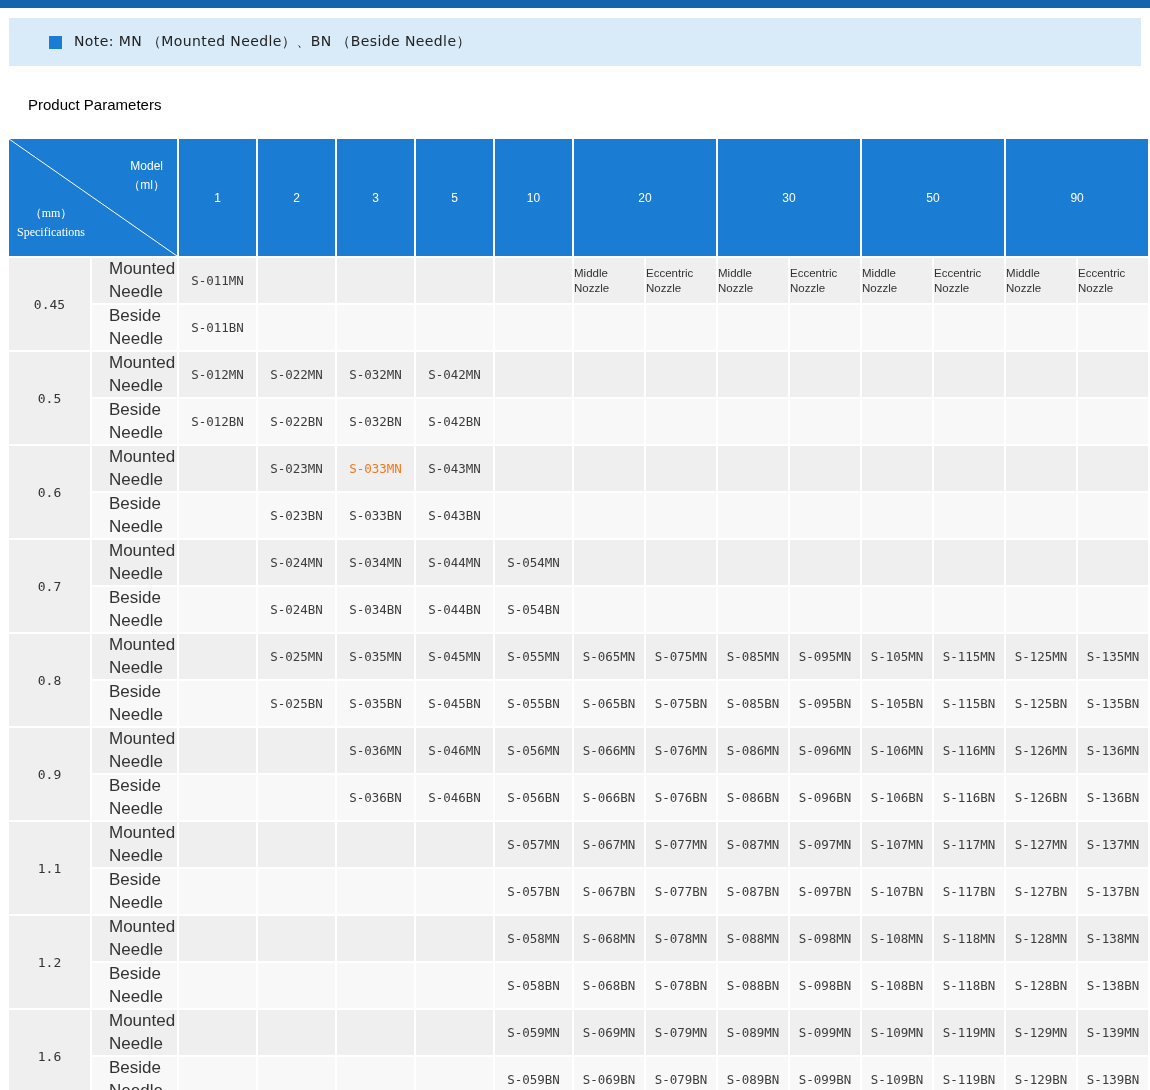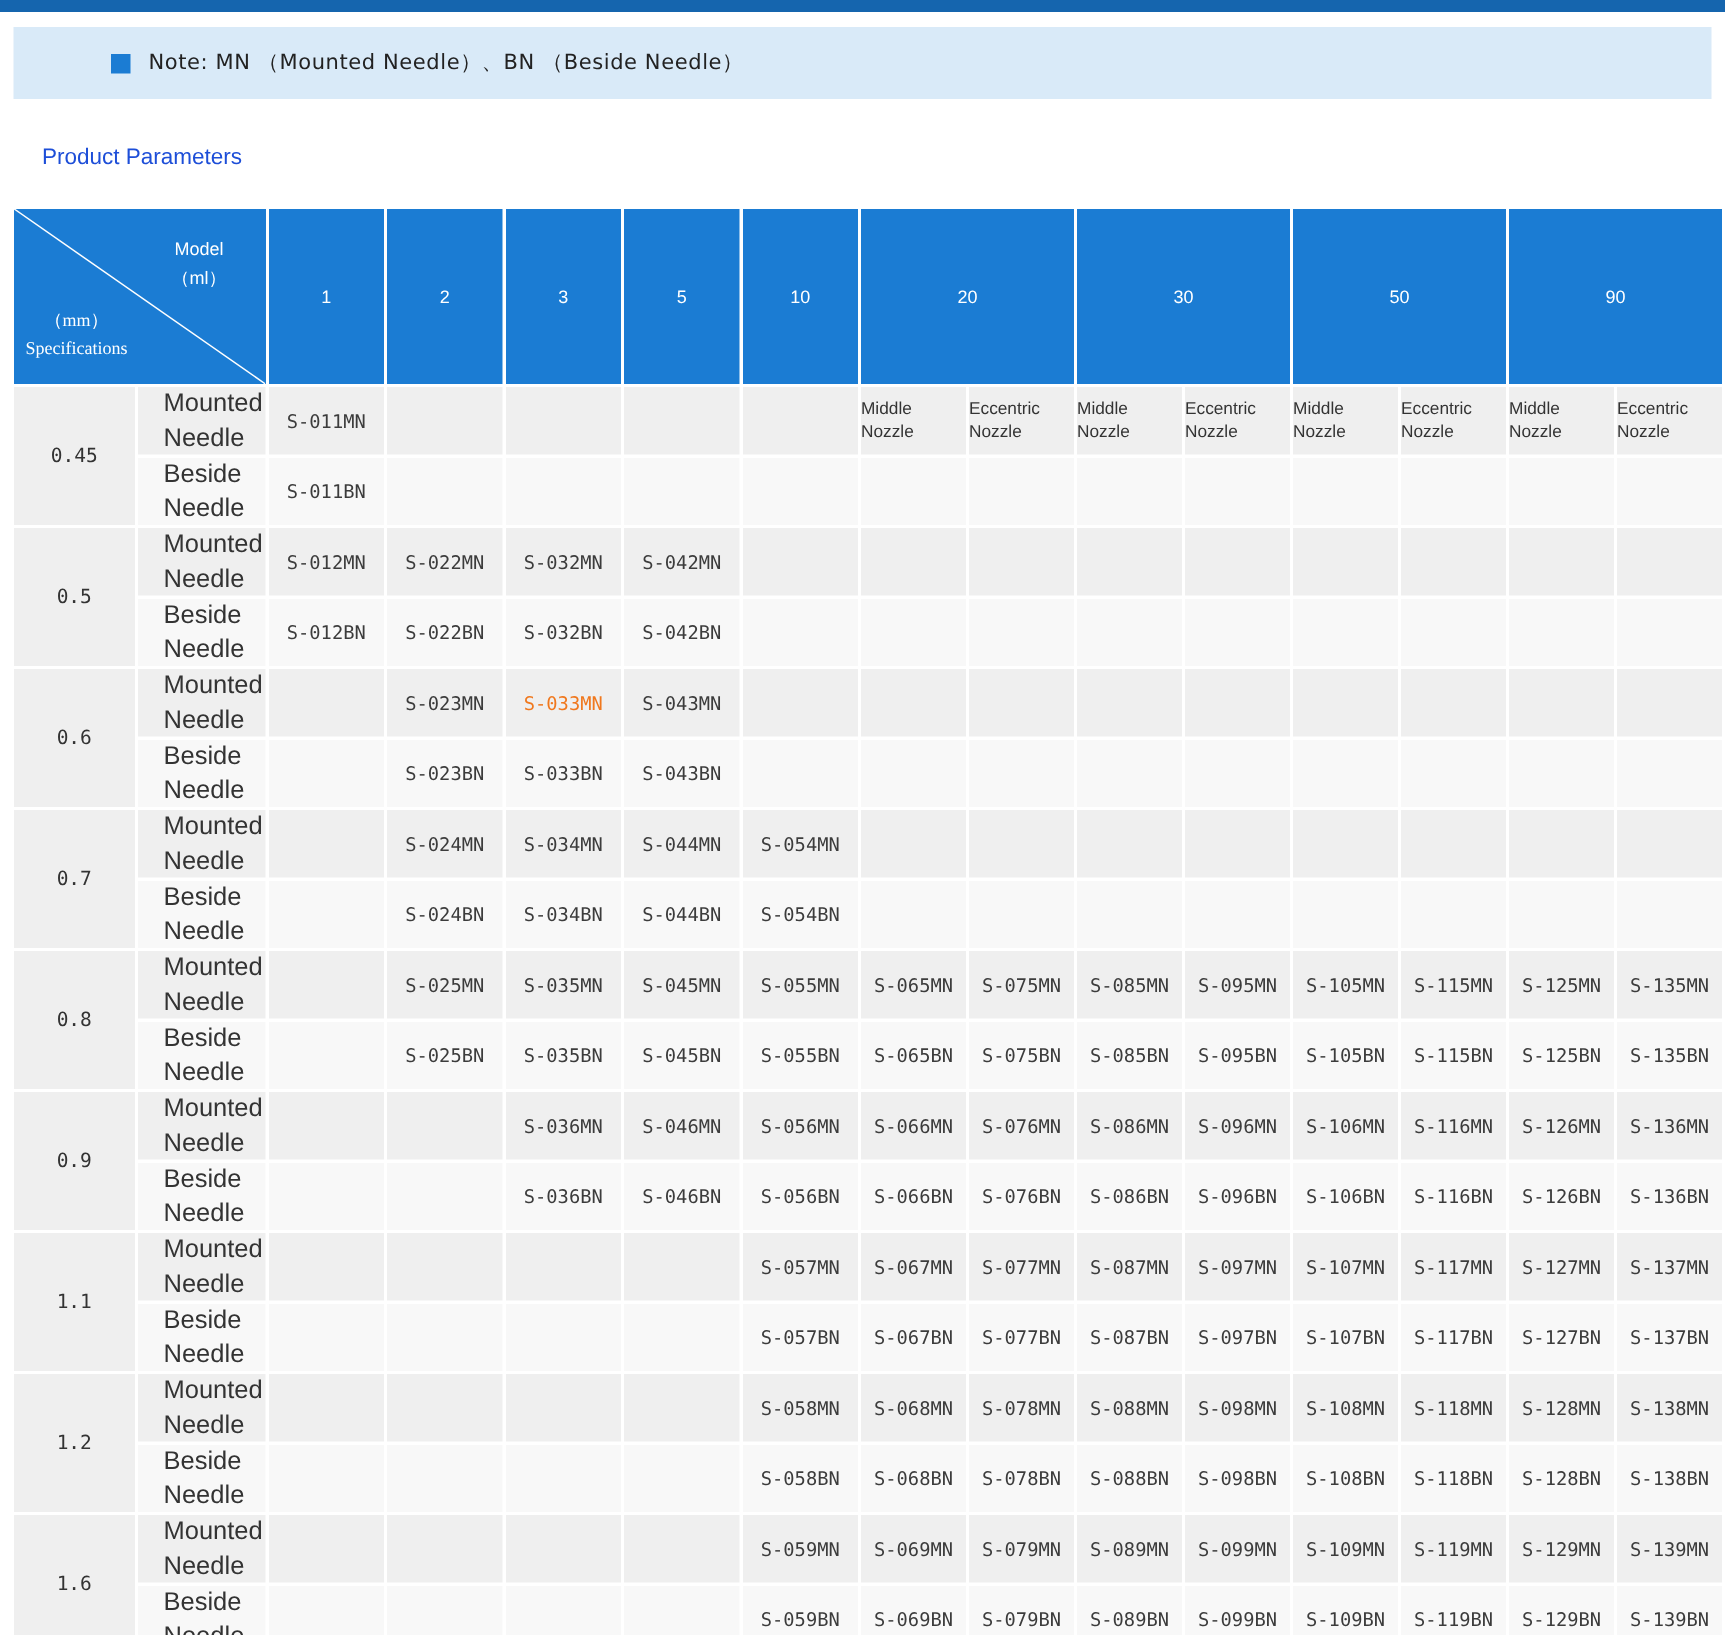--- a/index.html
+++ b/index.html
@@ -7,36 +7,36 @@
     width: 1150px; height: 1090px;
     background: #ffffff;
     font-family: "Liberation Sans", sans-serif;
     overflow: hidden;
     --blue: #1b7cd3; --accent: #1565ae; --note-bg: #d9eaf8; --highlight: #f0781e;
   }
   .top-bar { height: 8px; background: var(--accent); }
   .note-banner {
     margin: 10px 9px 0 9px; height: 48px;
     background: var(--note-bg);
-    display: flex; align-items: center; padding-left: 25px;
+    display: flex; align-items: center;
   }
   .note-bullet { width: 13px; height: 13px; background: var(--blue); margin: 0 12px 0 40px; flex: none; }
   .note-text { font-size: 14px; color: #222; font-family: "DejaVu Sans", sans-serif; letter-spacing: .4px; }
-  .section-title { margin: 30px 0 0 28px; font-size: 15px; color: #1d4ed8; }
+  .section-title { margin: 30px 0 0 28px; font-size: 15px; color: #000000; }
   .table-wrap { margin: 24px 7px 0 7px; }
   table { border-collapse: collapse; table-layout: fixed; width: 1140px; }
   th, td { border: 2px solid #ffffff; overflow: hidden; padding: 0; }
   thead th {
     background: var(--blue); color: #ffffff; font-weight: 400;
     font-size: 12px; height: 117px; text-align: center; vertical-align: middle;
   }
   th.corner { position: relative; }
   th.corner svg { position: absolute; left: 0; top: 0; width: 100%; height: 100%; display: block; }
   .corner-label { position: absolute; font-size: 12px; line-height: 1.6; text-align: center; white-space: pre-line; }
-  .corner-model { top: 18px; right: 26px; }
+  .corner-model { top: 18px; right: 12px; }
   .corner-spec { bottom: 14px; left: 8px; font-family: Liberation Serif, serif; }
   tbody td { height: 45px; vertical-align: middle; }
   tr.mounted td { background: #efefef; }
   tr.beside td { background: #f8f8f8; }
   td.spec { background: #f1f1f1; text-align: center; font-family: "DejaVu Sans Mono", monospace; font-size: 13px; color: #333; margin-top: 24px; }
   td.ntype { font-size: 17px; color: #333; padding-left: 17px; line-height: 1.3; }
   td.code { text-align: center; font-family: "DejaVu Sans Mono", monospace; font-size: 12.5px; color: #3c3c3c; }
   td.nozzle { font-size: 11.5px; color: #333; padding-left: 0; line-height: 1.3; }
   td.highlight { color: var(--highlight); }
 </style>

